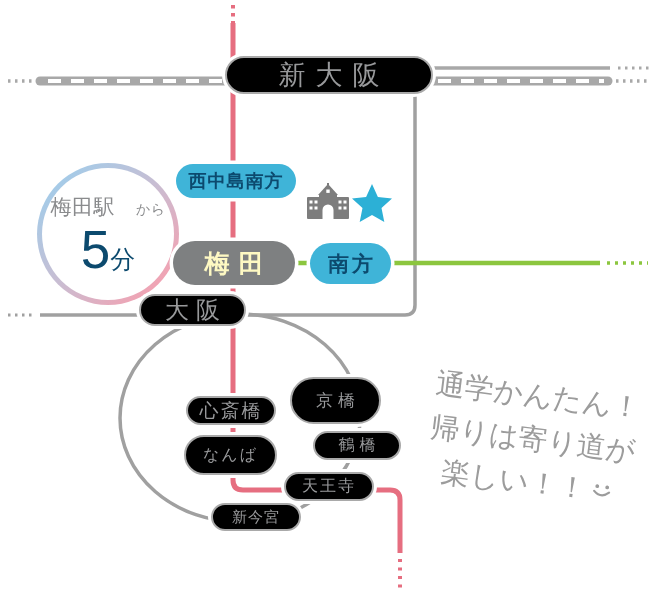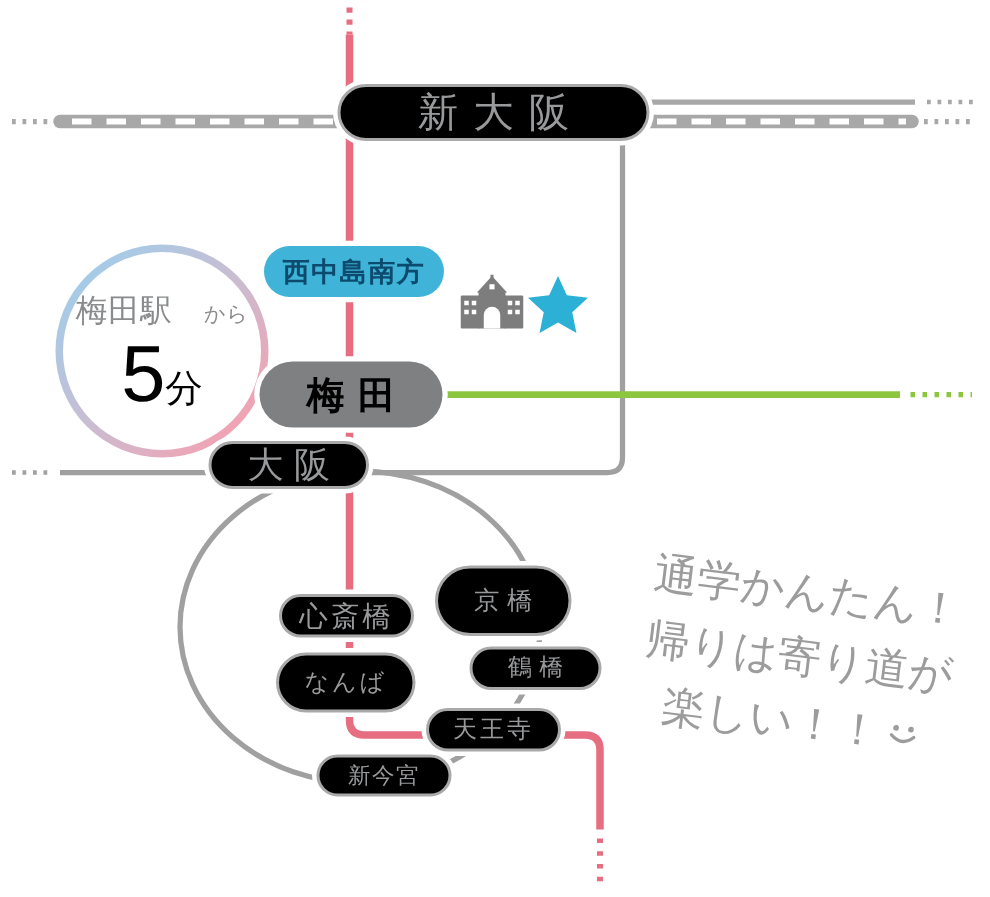--- a/index.html
+++ b/index.html
@@ -7,32 +7,32 @@
     position:relative;width:660px;height:598px;background:#fff;overflow:hidden;
     font-family:"Liberation Sans","DejaVu Sans",sans-serif;
   }
   #rails{position:absolute;left:0;top:0;}
   .pill{
     position:absolute;display:flex;align-items:center;justify-content:center;
     box-sizing:border-box;border-radius:999px;white-space:nowrap;z-index:3;
   }
   .pill.white{background:#000000;border:2.5px solid #a9a9a9;color:#98999b;box-shadow:0 0 0 3px #fff;}
   .pill.teal{background:#3fb4d8;color:#0c4a6e;font-weight:bold;box-shadow:0 0 0 3.5px #fff;}
-  .pill.dark{background:#7e8081;color:#000000;font-weight:bold;box-shadow:0 0 0 3.5px #fff;}
+  .pill.dark{background:#7e8081;color:#fef9c3;font-weight:bold;box-shadow:0 0 0 3.5px #fff;}
   .badge-outer{
     position:absolute;left:37px;top:163px;width:142px;height:142px;border-radius:50%;
     background:linear-gradient(135deg,#a3cce9 12%,#c9bdd2 50%,#f1a3b3 86%);z-index:2;
   }
   .badge-inner{
     position:absolute;left:5px;top:5px;right:5px;bottom:5px;border-radius:50%;background:#fff;
     display:flex;flex-direction:column;align-items:center;justify-content:center;color:#8a8b8d;
   }
   .badge-line1{font-size:21px;letter-spacing:.5px;}
   .badge-line1 .suffix{font-size:14px;margin-left:21px;}
-  .badge-line2{font-size:53px;color:#000000;line-height:1;margin-top:2px;}
+  .badge-line2{font-size:53px;color:#0c4a6e;line-height:1;margin-top:2px;}
   .badge-line2 .unit{font-size:25px;}
   .icon-wrap{position:absolute;z-index:3;}
   .note{
     position:absolute;left:408px;top:374px;width:250px;transform:rotate(7deg);
     color:#9c9c9c;font-size:29px;line-height:1.5;text-align:center;z-index:3;
   }
   .note .nline{white-space:nowrap;}
   .note svg{vertical-align:baseline;margin-left:4px;}
 </style>
 </head>
@@ -86,20 +86,21 @@
       <div class="badge-line2"><span>5</span><span class="unit">分</span></div>
     </div>
   </div>
 
   <div class="pill white" style="left:225px;top:56px;width:208px;height:38px;font-size:27px;letter-spacing:10px;text-indent:10px;border-radius:19px;">新大阪</div>
 
   <div class="pill teal" style="left:176px;top:164px;width:120px;height:34px;font-size:18px;letter-spacing:1px;">西中島南方</div>
 
   <div class="pill dark" style="left:173px;top:241px;width:122px;height:44px;font-size:25px;letter-spacing:9px;text-indent:9px;">梅田</div>
 
+  <div class="pill teal" style="left:310px;top:243px;width:81px;height:41px;font-size:21px;letter-spacing:3px;text-indent:3px;">南方</div>
 
   <div class="pill white" style="left:139px;top:294px;width:107px;height:32px;font-size:24px;letter-spacing:7px;text-indent:7px;">大阪</div>
 
   <div class="pill white" style="left:290px;top:343px;width:91px;height:47px;font-size:17px;letter-spacing:5px;text-indent:5px;border-width:2px;margin-top:34px;">京橋</div>
 
   <div class="pill white" style="left:186px;top:396px;width:90px;height:29px;font-size:19px;letter-spacing:2px;border-width:2px;">心斎橋</div>
 
   <div class="pill white" style="left:184px;top:435px;width:93px;height:40px;font-size:16px;letter-spacing:2px;border-width:2px;">なんば</div>
 
   <div class="pill white" style="left:313px;top:431px;width:88px;height:29px;font-size:16px;letter-spacing:5px;text-indent:5px;border-width:2px;text-align:right;">鶴橋</div>

